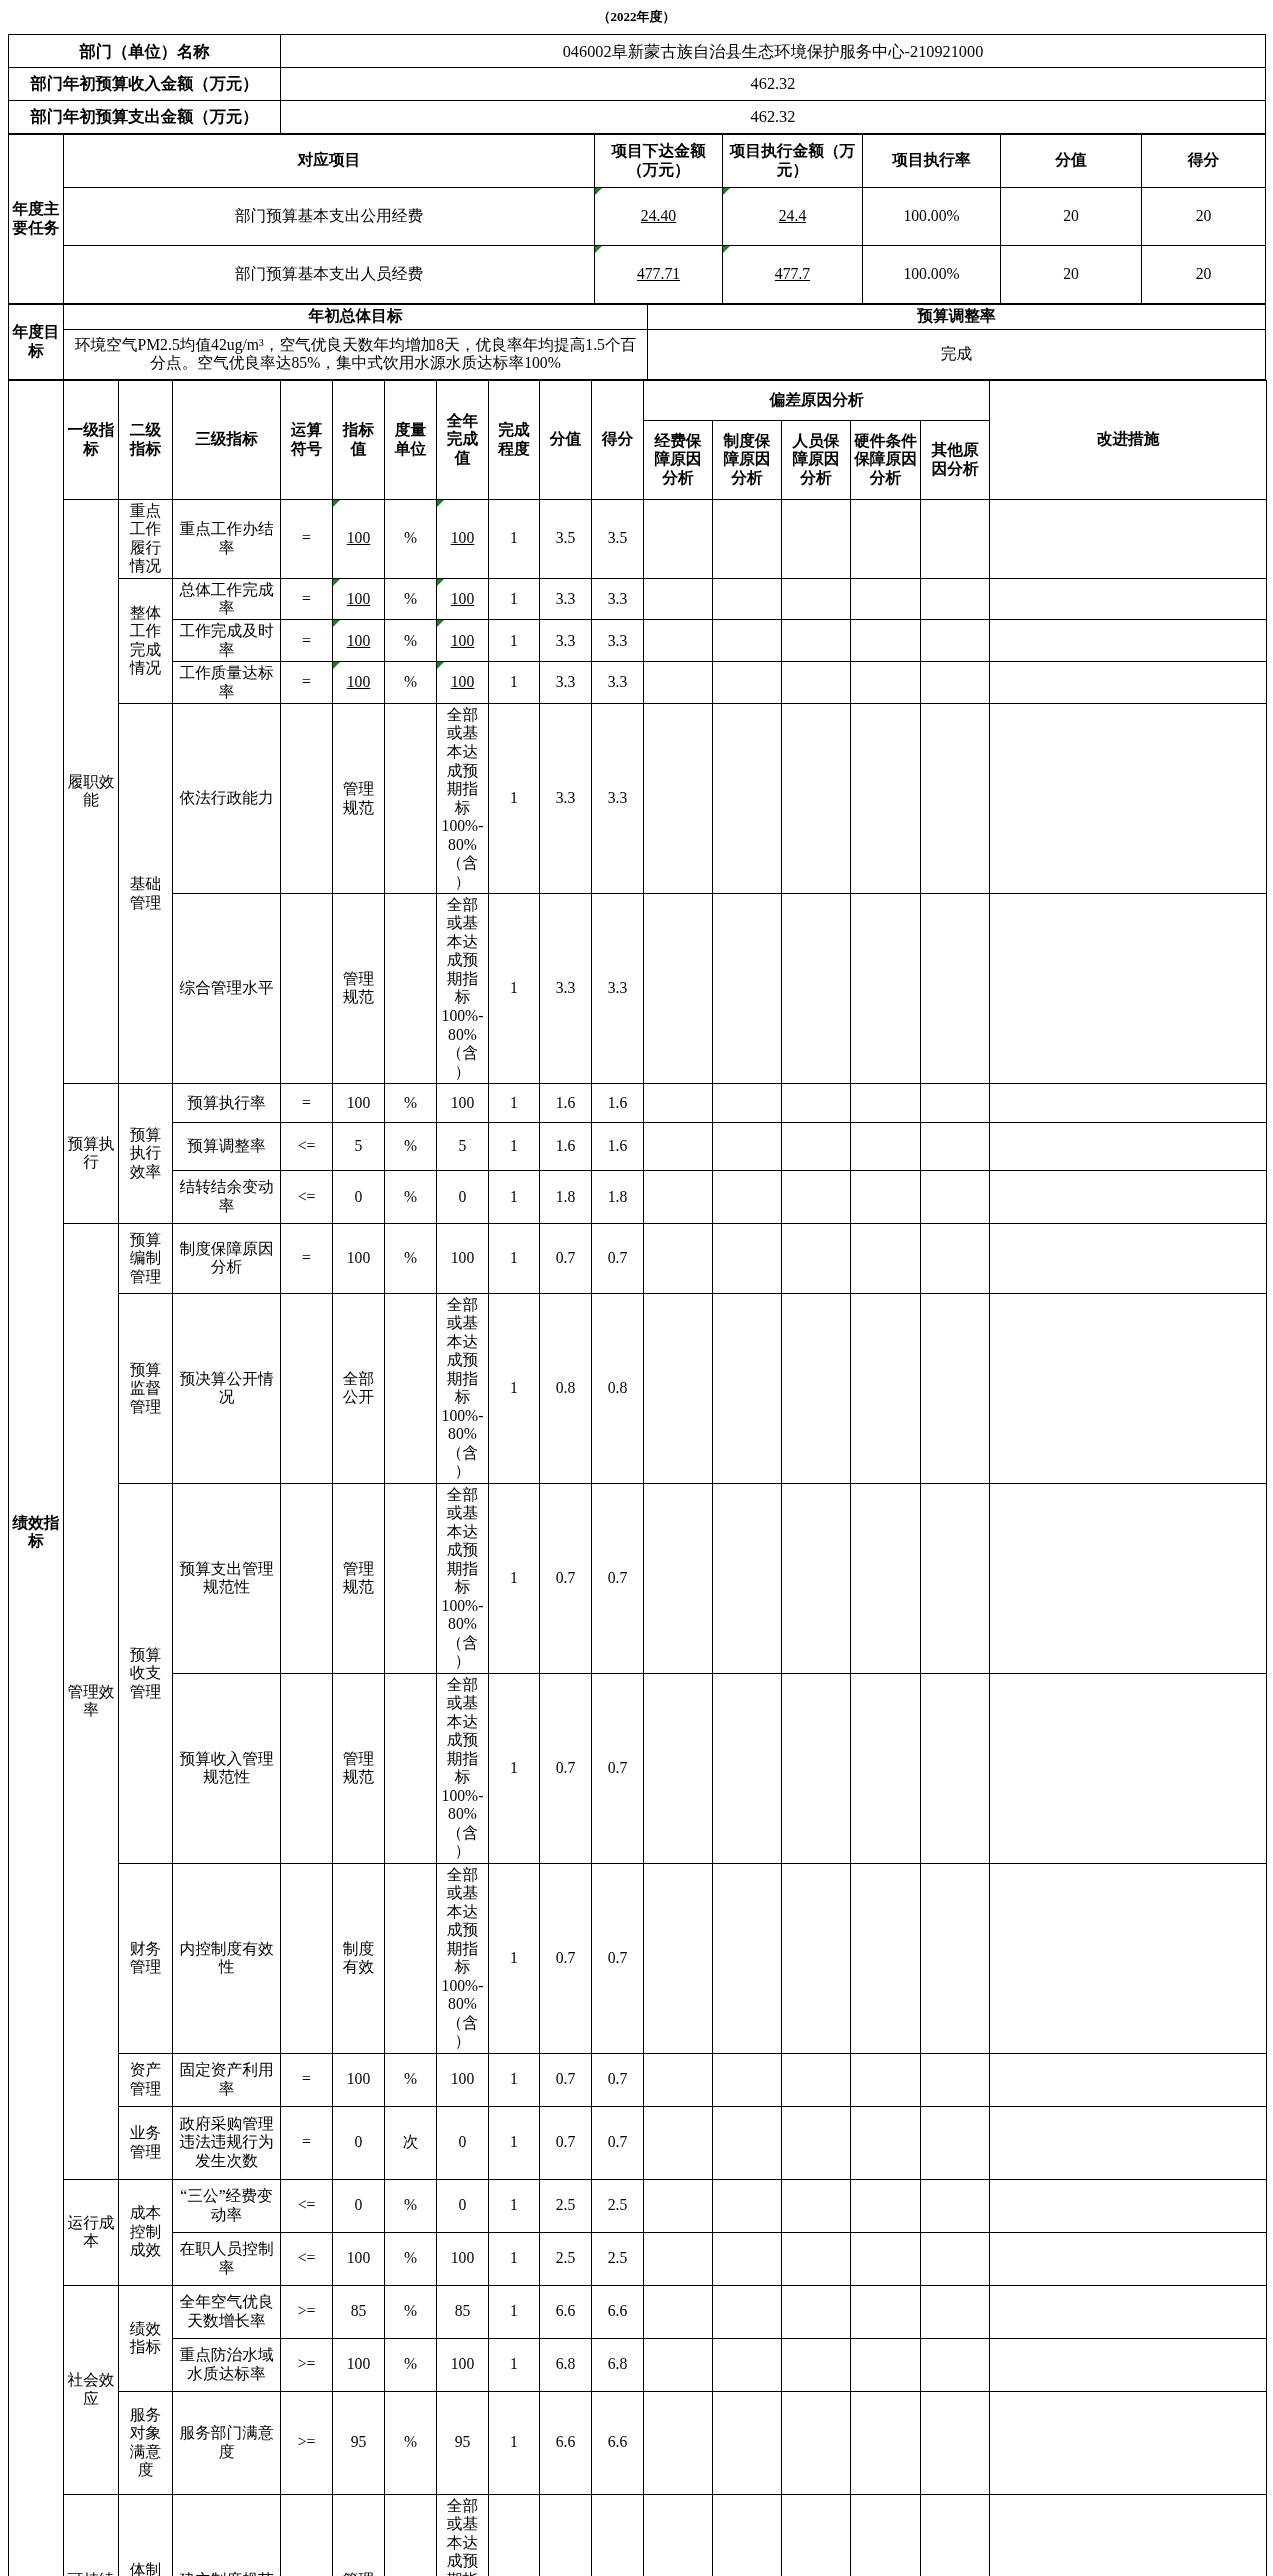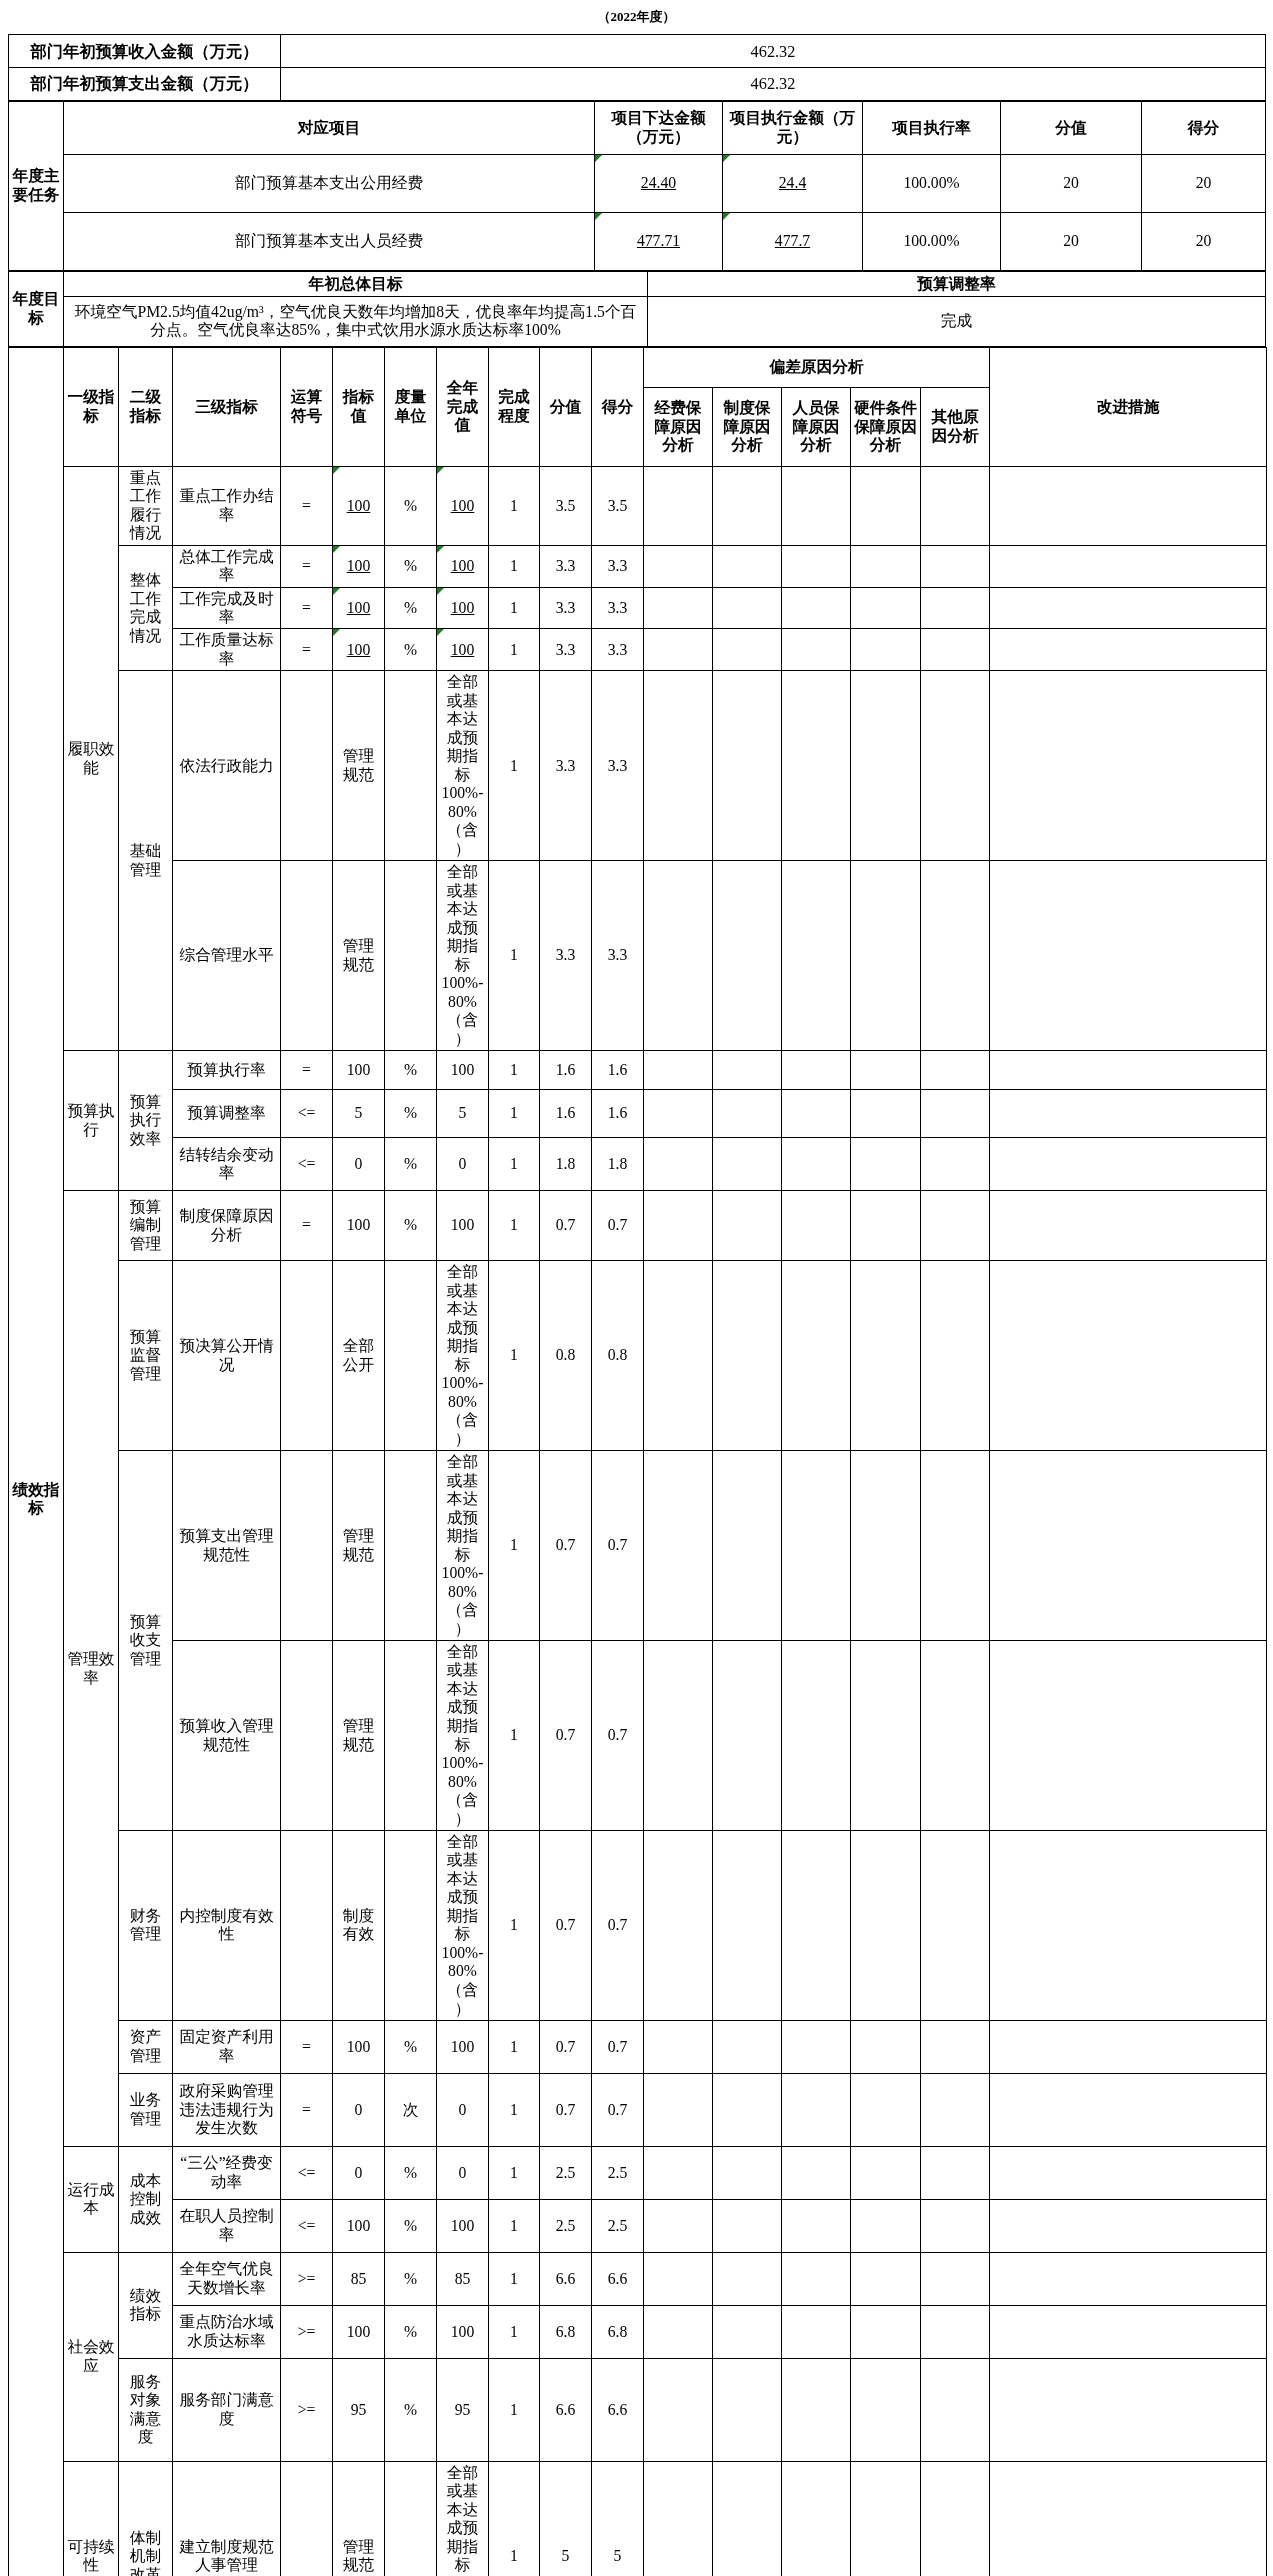--- a/index.html
+++ b/index.html
@@ -25,20 +25,24 @@
 <div class="page">
 
   <div class="subtitle">（2022年度）</div>
 
   <table class="info-table">
     <colgroup>
         <col style="width:272px">
         <col style="width:985px">
       </colgroup>
     <tbody>
+        <tr>
+      <td class="bold">部门（单位）名称</td>
+      <td>046002阜新蒙古族自治县生态环境保护服务中心-210921000</td>
+    </tr>
     <tr>
       <td class="bold">部门年初预算收入金额（万元）</td>
       <td>462.32</td>
     </tr>
     <tr>
       <td class="bold">部门年初预算支出金额（万元）</td>
       <td>462.32</td>
     </tr>
   </tbody>
     </table>

